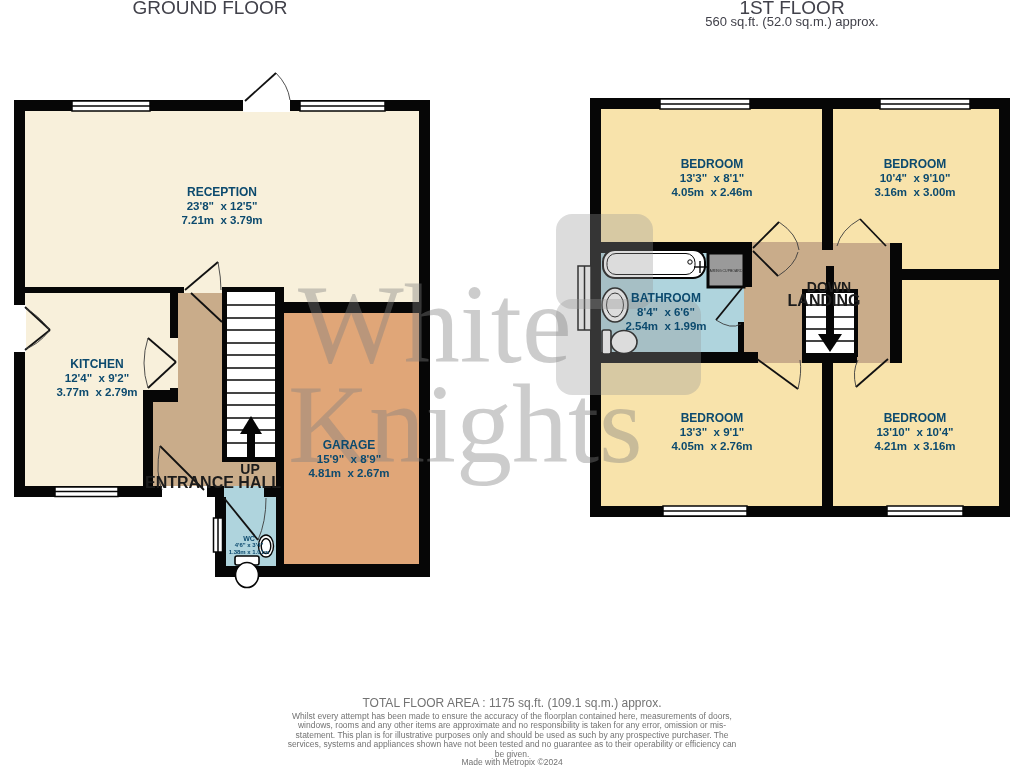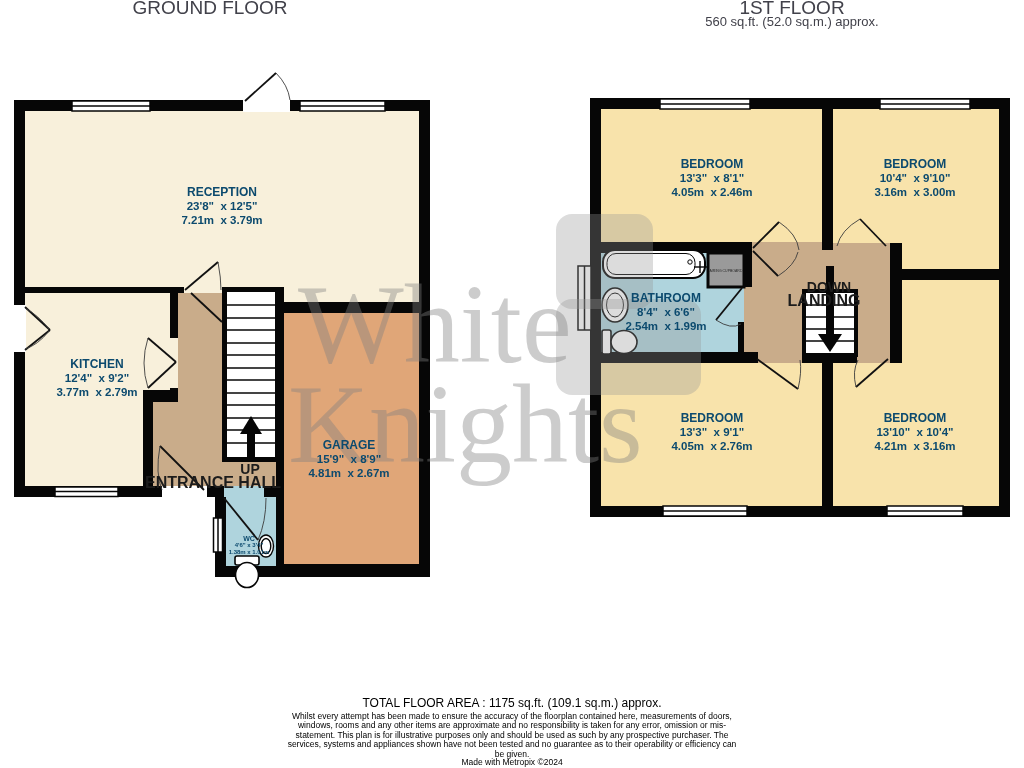--- a/index.html
+++ b/index.html
@@ -13,21 +13,21 @@
   .room-label .nm{font-size:12px;}
   .room-label .dim{font-size:11.5px;white-space:pre;}
   .mini{line-height:7px;}
   .mini .nm{font-size:7px;}
   .mini .dim{font-size:6px;}
   .tiny-label{position:absolute;text-align:center;color:#1c1c1c;font-weight:700;font-size:14px;}
   .hall-label{position:absolute;text-align:center;color:#1c1c1c;font-weight:700;font-size:16px;}
   .wm-text{position:absolute;font-family:"Liberation Serif","DejaVu Serif",serif;
            font-size:112px;line-height:112px;color:rgba(128,128,128,0.40);white-space:pre;}
   .wm-blob{position:absolute;background:rgba(150,150,150,0.33);border-radius:16px;}
-  .footer{position:absolute;text-align:center;color:#000000;}
+  .footer{position:absolute;text-align:center;color:#737373;}
   #total-area{left:0;top:697;width:1024px;font-size:12px;}
   #disclaimer{left:286px;top:712px;width:452px;font-size:8.5px;line-height:9.4px;}
   #credit{left:0;top:757px;width:1024px;font-size:8.5px;}
 </style>
 </head>
 <body>
 
 <div id="stage">
 
   <svg id="plan-svg" width="1024" height="768" viewBox="0 0 1024 768">

